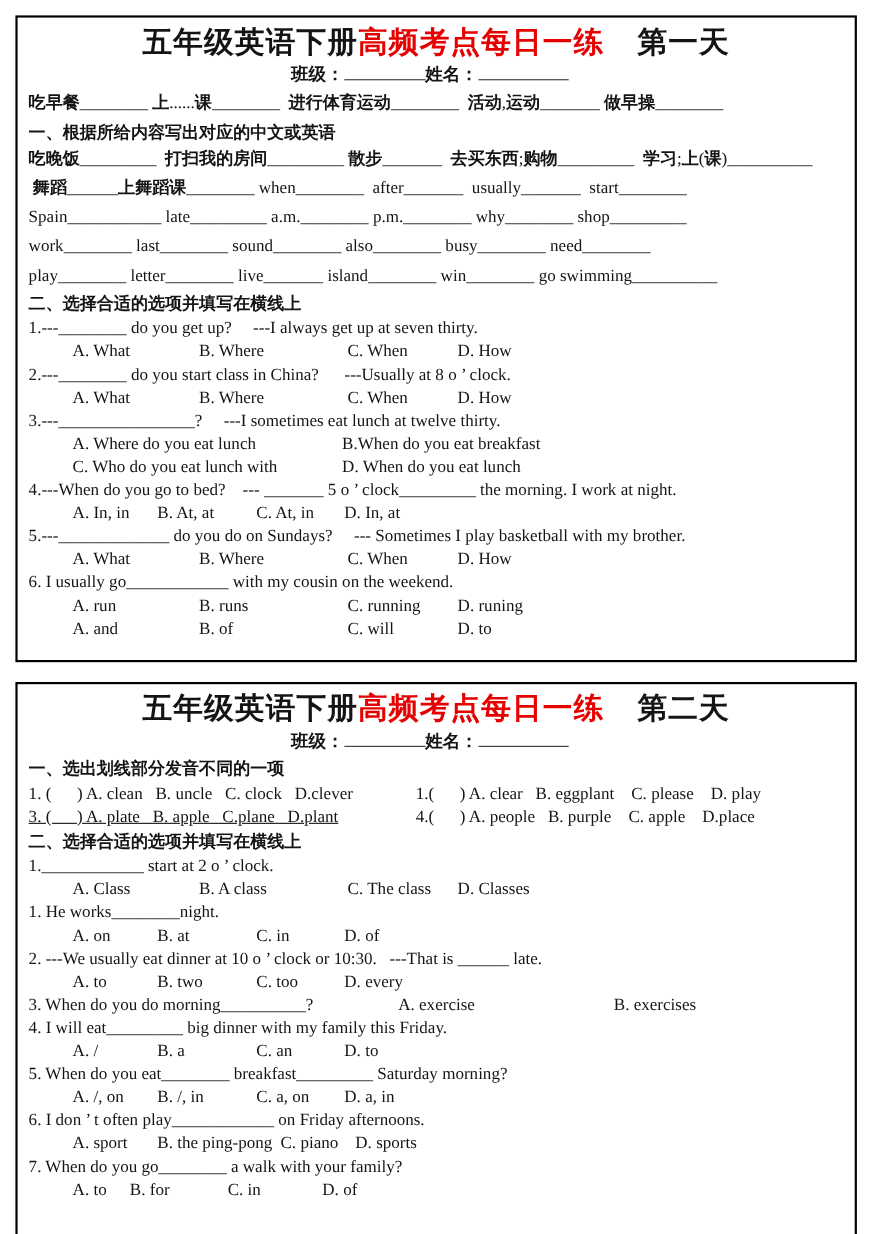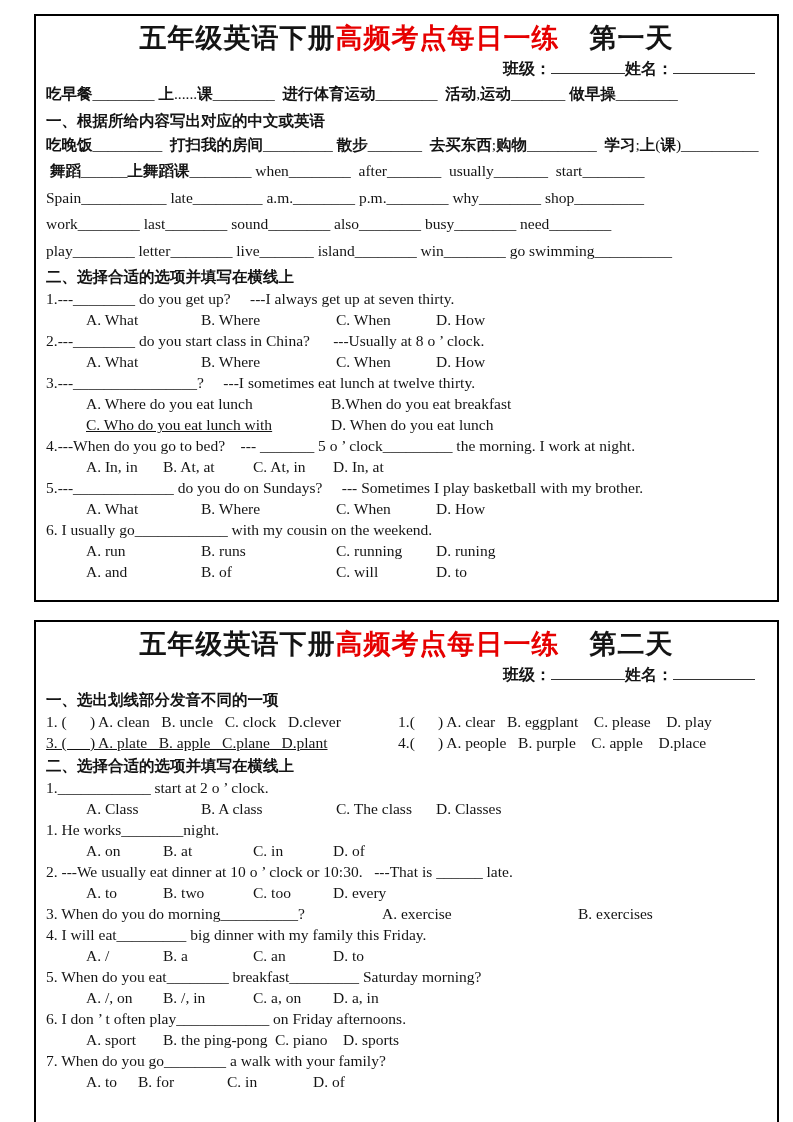--- a/index.html
+++ b/index.html
@@ -8,39 +8,38 @@
     width: 793px; height: 1122px; background:#ffffff;
     padding: 14px; margin: 0 auto;
     font-family: "Liberation Serif", "DejaVu Serif", serif;
     color:#141414;
   }
   .day-box {
     border: 2px solid #000;
     background:#fff;
     padding: 3px 10px 20px 10px;
     overflow: hidden;
-    margin-left: 20px;
   }
   .day-box.d1 { height: 588px; }
   .day-box.d2 { height: 534px; margin-top: 18px; }
 
   .title {
     margin: 1px 0 0 0;
     text-align: center;
     font-size: 27px;
     line-height: 36px;
     font-weight: bold;
     letter-spacing: 1px;
     white-space: pre;
   }
   .title .red { color: var(--red, #e60000); }
   .title .daytag { margin-left: 30px; }
 
   .meta {
-    text-align: right;
+    text-align: center;
     font-size: 16px;
     font-weight: bold;
     line-height: 24px;
     padding-right: 12px;
     margin-top: 1px;
   }
   .meta .blank {
     display: inline-block;
     border-bottom: 1.5px solid #333;
     height: 15px;
@@ -92,21 +91,21 @@
         <div class="line tall">Spain___________ late_________ a.m.________ p.m.________ why________ shop_________</div>
         <div class="line tall">work________ last________ sound________ also________ busy________ need________</div>
         <div class="line tall">play________ letter________ live_______ island________ win________ go swimming__________</div>
         <div class="line heading"><span class="cjk">二、选择合适的选项并填写在横线上</span></div>
         <div class="line">1.---________ do you get up?     ---I always get up at seven thirty.</div>
         <div class="line options opt-wide"><span class="cell">A. What</span><span class="cell">B. Where</span><span class="cell">C. When</span><span class="cell">D. How</span></div>
         <div class="line">2.---________ do you start class in China?      ---Usually at 8 o ’ clock.</div>
         <div class="line options opt-wide"><span class="cell">A. What</span><span class="cell">B. Where</span><span class="cell">C. When</span><span class="cell">D. How</span></div>
         <div class="line">3.---________________?     ---I sometimes eat lunch at twelve thirty.</div>
         <div class="line options opt-wide"><span class="cell" style="min-width: 245px;">A. Where do you eat lunch</span><span class="cell">B.When do you eat breakfast</span></div>
-        <div class="line options opt-wide"><span class="cell" style="min-width: 245px; text-decoration: underline;">C. Who do you eat lunch with</span><span class="cell">D. When do you eat lunch</span></div>
+        <div class="line options opt-wide"><span class="cell" style="min-width: 245px;">C. Who do you eat lunch with</span><span class="cell">D. When do you eat lunch</span></div>
         <div class="line">4.---When do you go to bed?    --- _______ 5 o ’ clock_________ the morning. I work at night.</div>
         <div class="line options opt-tight"><span class="cell">A. In, in</span><span class="cell">B. At, at</span><span class="cell">C. At, in</span><span class="cell">D. In, at</span></div>
         <div class="line">5.---_____________ do you do on Sundays?     --- Sometimes I play basketball with my brother.</div>
         <div class="line options opt-wide"><span class="cell">A. What</span><span class="cell">B. Where</span><span class="cell">C. When</span><span class="cell">D. How</span></div>
         <div class="line">6. I usually go____________ with my cousin on the weekend.</div>
         <div class="line options opt-wide"><span class="cell">A. run</span><span class="cell">B. runs</span><span class="cell">C. running</span><span class="cell">D. runing</span></div>
         <div class="line options opt-wide"><span class="cell">A. and</span><span class="cell">B. of</span><span class="cell">C. will</span><span class="cell">D. to</span></div>
       </div>
   </section>
 

